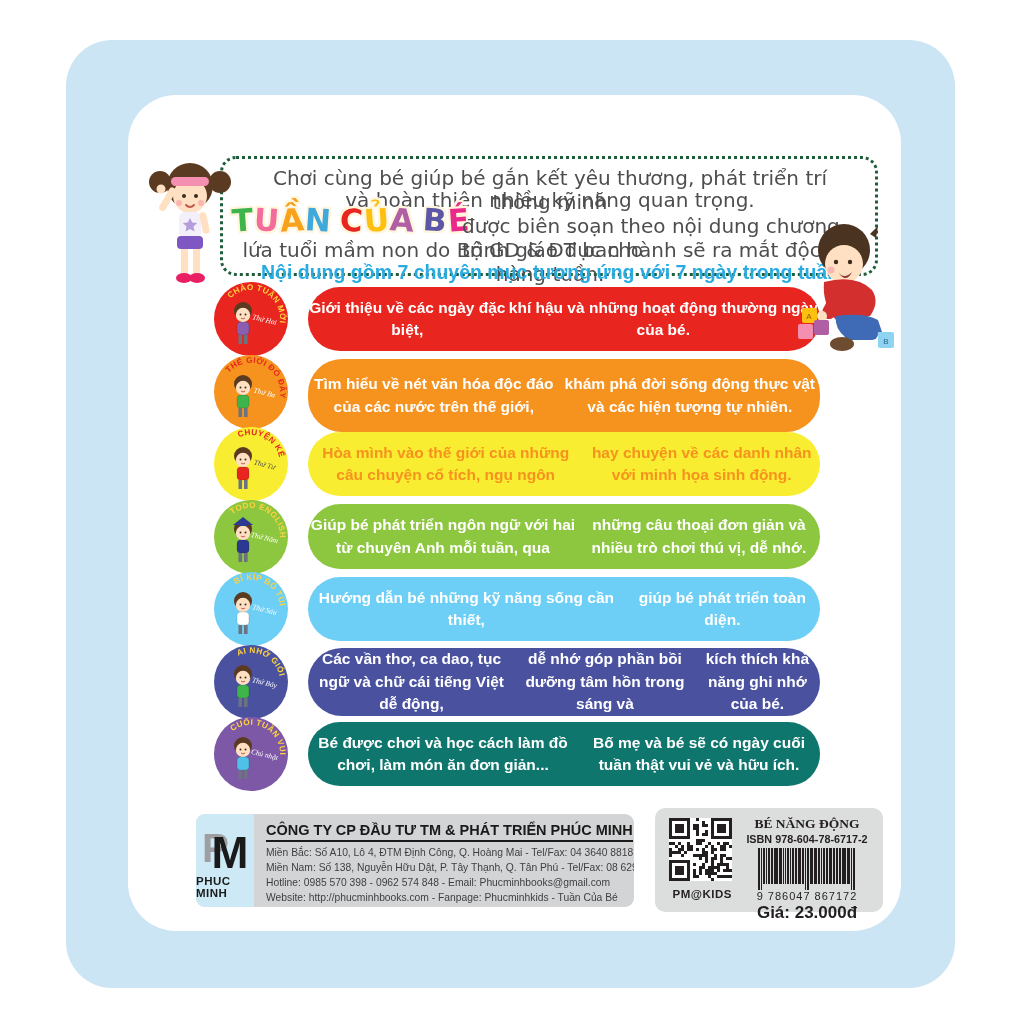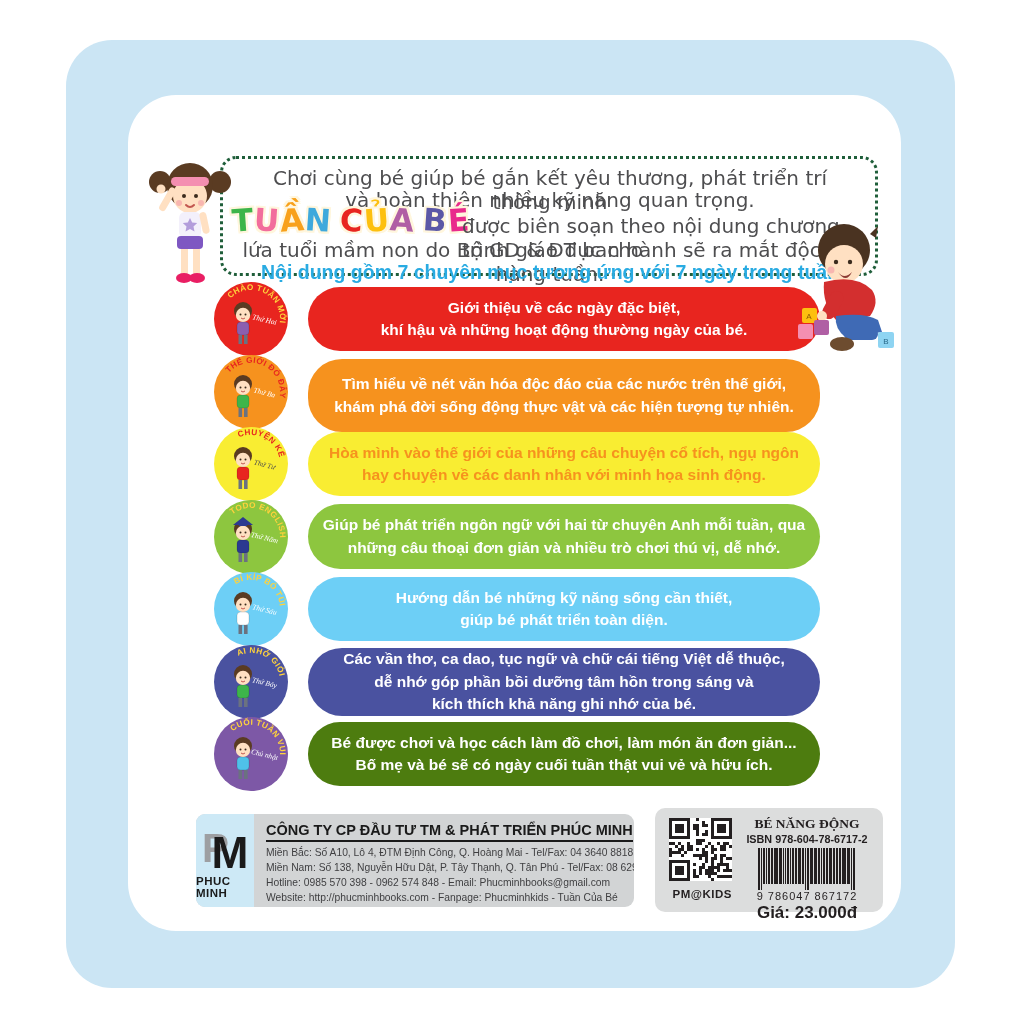--- a/index.html
+++ b/index.html
@@ -18,21 +18,21 @@
         font-family:"DejaVu Sans", sans-serif;letter-spacing:1px;white-space:nowrap;}
   .logo span{display:inline-block;
         text-shadow:-2px 0 #fff6dd,2px 0 #fff6dd,0 -2px #fff6dd,0 2px #fff6dd,
                     -2px -2px #fff6dd,2px 2px #fff6dd,-2px 2px #fff6dd,2px -2px #fff6dd;}
   .intro-2a{position:absolute;left:462px;top:214px;width:410px;}
   .intro-2b{position:absolute;left:230px;top:238px;width:640px;text-align:center;}
   .intro-3{position:absolute;left:230px;top:261px;width:640px;text-align:center;
            font-weight:bold;font-size:19.5px;color:#29abe2;}
   .row-badge{position:absolute;left:213px;width:76px;height:76px;}
   .row-pill{position:absolute;left:308px;width:512px;border-radius:34px;
-            display:flex;flex-direction:column;justify-content:center;align-items:center;
+            display:flex;flex-direction:row;justify-content:center;align-items:center;
             font-weight:bold;font-size:15.5px;line-height:1.45;text-align:center;}
   .pub-box{position:absolute;left:196px;top:814px;width:438px;height:93px;background:#d2d4d5;
            border-radius:9px;display:flex;overflow:hidden;}
   .pub-logo{width:95px;background:#cde9f6;display:flex;flex-direction:column;align-items:center;
             justify-content:center;}
   .pub-logo-name{font-weight:bold;font-size:11.5px;color:#1a1a1a;letter-spacing:.5px;margin-top:1px;}
   .pub-info{flex:1;padding:7px 10px 6px 12px;}
   .pub-company{font-weight:bold;font-size:14.5px;color:#1a1a1a;border-bottom:2px solid #1a1a1a;
                display:inline-block;padding-bottom:2px;margin-bottom:4px;white-space:nowrap;}
   .pub-line{font-size:10.3px;color:#3f3f41;line-height:1.45;white-space:nowrap;}
@@ -223,41 +223,41 @@
         <circle cx="27.5" cy="33.5" r="1" fill="#3b2b1d"></circle>
         <circle cx="32.5" cy="33.5" r="1" fill="#3b2b1d"></circle>
         <path d="M28 37 Q30 39 32 37" stroke="#c2574f" stroke-width="1" fill="none"></path>
         <rect x="24" y="41" width="12" height="13" rx="3.5" fill="#3db54a" stroke="#00000022"></rect>
         <rect x="25.5" y="54" width="3.6" height="9" fill="#6b7280"></rect>
         <rect x="31" y="54" width="3.6" height="9" fill="#6b7280"></rect>
         <text font-size="8.2" font-weight="bold" fill="#ffd23c" letter-spacing="0.4" font-family="Liberation Sans, sans-serif"><textPath href="#arc5" startOffset="62%" text-anchor="middle">AI NHỚ GIỎI</textPath></text>
         <text x="51" y="41" font-size="7.4" font-style="italic" fill="#ffffff" text-anchor="middle" transform="rotate(14 51 41)" font-family="Liberation Serif, serif">Thứ Bảy</text>
       </svg>
       <div class="row-pill" style="top: 648px; height: 68px; background: rgb(74, 82, 160); color: rgb(255, 255, 255);">
-        <div>Các vần thơ, ca dao, tục ngữ và chữ cái tiếng Việt dễ thuộc,</div>
+        <div>Các vần thơ, ca dao, tục ngữ và chữ cái tiếng Việt dễ động,</div>
         <div>dễ nhớ góp phần bồi dưỡng tâm hồn trong sáng và</div>
         <div>kích thích khả năng ghi nhớ của bé.</div>
       </div>
       <svg class="row-badge" viewBox="0 0 76 76" style="top: 716px;">
         <circle cx="38" cy="38" r="37" fill="#7d58a6"></circle>
         <defs>
           <path id="arc6" d="M 10.8 47.9 A 29 29 0 1 1 65.2 47.9" fill="none"></path>
         </defs>
         <circle cx="30" cy="30" r="9" fill="#5a3b22"></circle>
         <circle cx="30" cy="34" r="7.2" fill="#ffe0c2"></circle>
         <circle cx="27.5" cy="33.5" r="1" fill="#3b2b1d"></circle>
         <circle cx="32.5" cy="33.5" r="1" fill="#3b2b1d"></circle>
         <path d="M28 37 Q30 39 32 37" stroke="#c2574f" stroke-width="1" fill="none"></path>
         <rect x="24" y="41" width="12" height="13" rx="3.5" fill="#4fc1e9" stroke="#00000022"></rect>
         <rect x="25.5" y="54" width="3.6" height="9" fill="#6b7280"></rect>
         <rect x="31" y="54" width="3.6" height="9" fill="#6b7280"></rect>
         <text font-size="8.2" font-weight="bold" fill="#ffd23c" letter-spacing="0.4" font-family="Liberation Sans, sans-serif"><textPath href="#arc6" startOffset="62%" text-anchor="middle">CUỐI TUẦN VUI</textPath></text>
         <text x="51" y="41" font-size="7.4" font-style="italic" fill="#ffffff" text-anchor="middle" transform="rotate(14 51 41)" font-family="Liberation Serif, serif">Chủ nhật</text>
       </svg>
-      <div class="row-pill" style="top: 722px; height: 64px; background: #4d7c0f; color: rgb(255, 255, 255);">
+      <div class="row-pill" style="top: 722px; height: 64px; background: #0f766e; color: rgb(255, 255, 255);">
         <div>Bé được chơi và học cách làm đồ chơi, làm món ăn đơn giản...</div>
         <div>Bố mẹ và bé sẽ có ngày cuối tuần thật vui vẻ và hữu ích.</div>
       </div>
     </div>
 
   <div class="pub-box">
     <div class="pub-logo">
       <svg width="58" height="52" viewBox="0 0 60 54">
         <text x="6" y="42" font-size="42" font-weight="bold" fill="#9d9fa2" font-family="Liberation Sans, sans-serif">P</text>
         <text x="16" y="48" font-size="46" font-weight="bold" fill="#1a1a1a" font-family="Liberation Sans, sans-serif">M</text>

